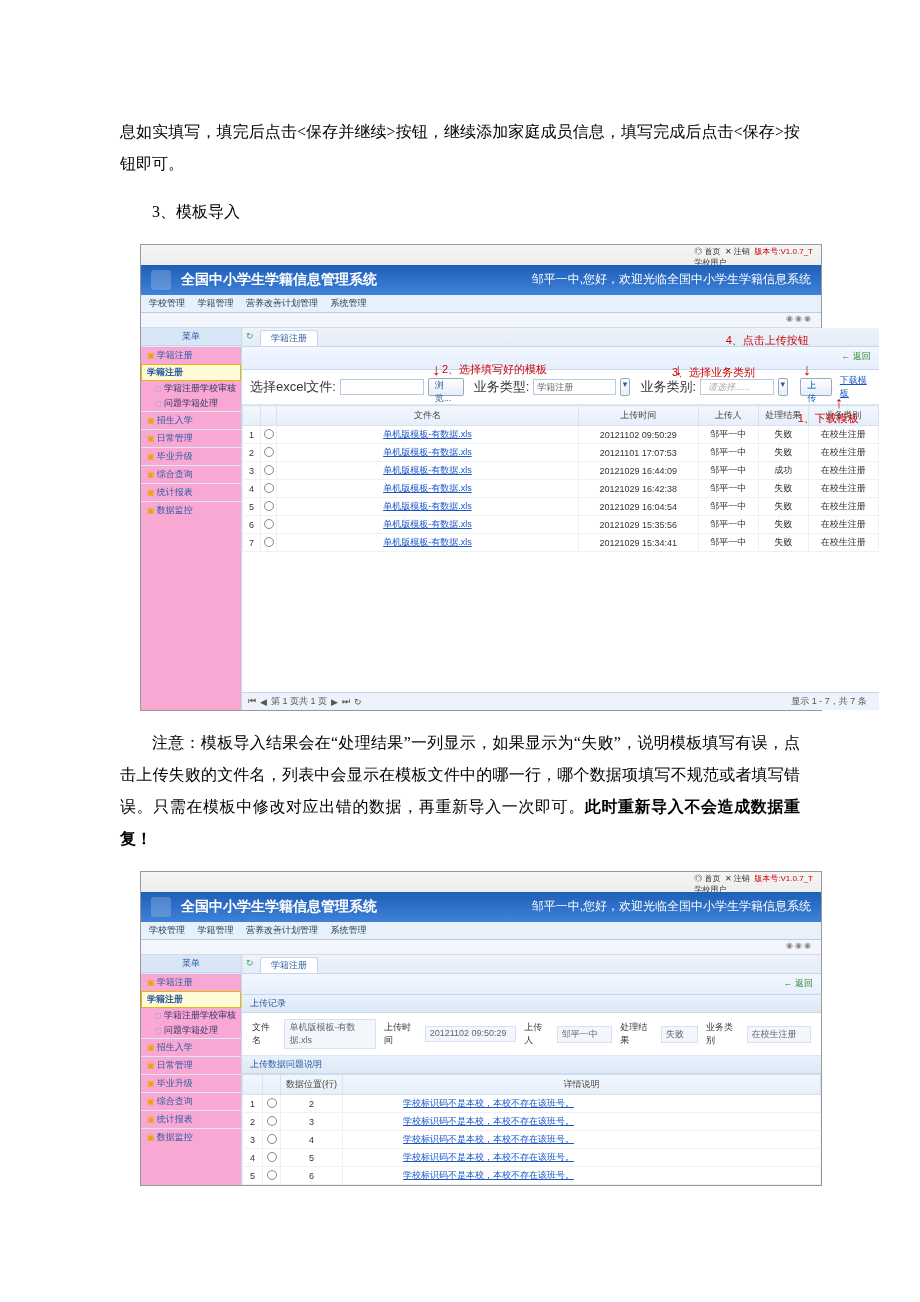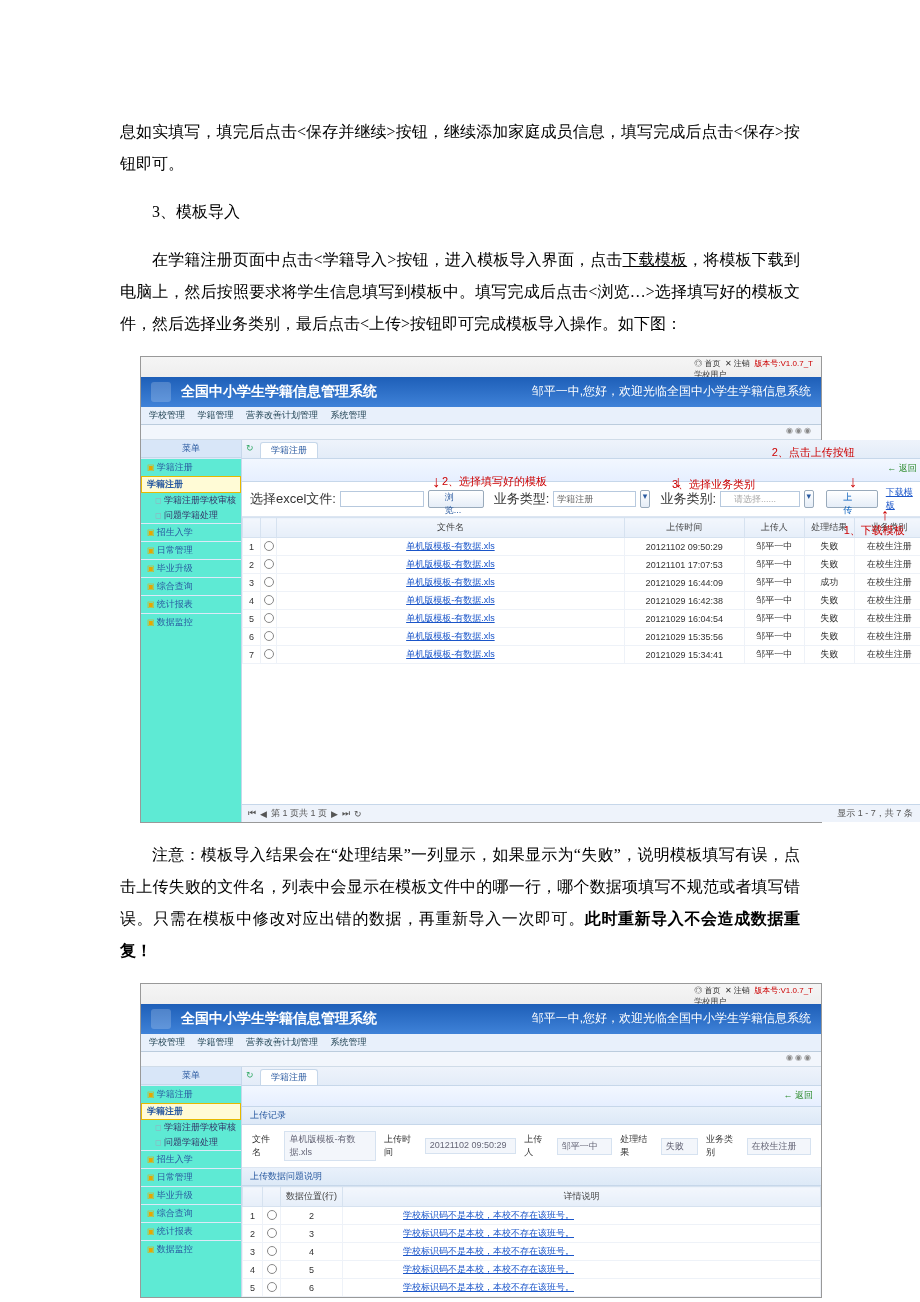--- a/index.html
+++ b/index.html
@@ -15,39 +15,39 @@
   .shot .topbar .right-tools { position:absolute; right:8px; top:1px; font-size:8px; }
   .shot .topbar .right-tools .red { color:#c00; }
   .shot .banner { background:linear-gradient(#1e5fb8,#3f82d8); color:#fff; font-size:14px; font-weight:bold; padding:6px 10px 6px 40px; position:relative; }
   .shot .banner::before { content:""; position:absolute; left:10px; top:5px; width:20px; height:20px; border-radius:3px; background:#fff3; }
   .shot .welcome { position:absolute; right:10px; top:6px; font-size:12px; font-weight:normal; }
   .shot .menubar { background:#e8f0fb; border-bottom:1px solid #bcd; padding:2px 8px; font-size:9px; color:#245; }
   .shot .menubar span { margin-right:10px; }
   .shot .sub { height:14px; background:#f2f6fc; border-bottom:1px solid #d0dce8; position:relative; }
   .shot .sub .cc { position:absolute; right:8px; top:1px; font-size:8px; color:#888; letter-spacing:2px; }
   .shot .body { display:flex; }
-  .sidebar { width:100px; background:#5eead4; border-right:1px solid #c6d7ea; }
+  .sidebar { width:100px; background:#f9a8d4; border-right:1px solid #c6d7ea; }
   .sidebar .hdr { background:#d8e6f8; color:#2a5aa0; text-align:center; padding:2px 0; border-bottom:1px solid #c6d7ea; }
   .sidebar .cat { padding:2px 6px; border-top:1px solid #dde9f7; color:#2a5aa0; cursor:default; }
   .sidebar .cat.sel { background:#fffbd6; border:1px solid #e6b800; padding:1px 5px; }
   .sidebar .sub1 { padding:1px 14px; color:#336; }
   .sidebar .folder::before { content:"▣ "; color:#e6a800; font-size:8px; }
   .sidebar .page::before  { content:"◻ "; color:#9ab; font-size:8px; }
   .main { flex:1; background:#fff; position:relative; }
   .tabrow { background:linear-gradient(#eef3fb,#e3ecf8); border-bottom:1px solid #c6d7ea; height:18px; position:relative; }
   .tabrow .ref-ico { position:absolute; left:4px; top:3px; color:#3a6; }
   .tab { display:inline-block; margin-left:18px; margin-top:2px; height:15px; padding:0 10px; background:#fff; border:1px solid #c6d7ea; border-bottom:none; border-radius:3px 3px 0 0; font-size:9px; line-height:15px; color:#2a5aa0; }
   .mainhead { height:20px; background:linear-gradient(#f2f7ff,#e6efff); border-bottom:1px solid #c6d7ea; position:relative; }
   .mainhead .back { position:absolute; right:8px; top:3px; color:#2a8a2a; font-size:9px; }
   .annot { position:absolute; color:#c00; font-size:11px; }
   .arrow { position:absolute; color:#c00; font-size:16px; line-height:1; }
   .formrow { padding:4px 8px; display:flex; align-items:center; gap:4px; border-bottom:1px solid #dde6f2; flex-wrap:nowrap; }
   .formrow label { font-size:13px; white-space:nowrap; }
   .inp { background:#fff; border:1px solid #b7c9de; height:14px; }
-  .btn { background:linear-gradient(#fff,#e5edf7); border:1px solid #9ab; border-radius:2px; height:16px; padding:0 16px; font-size:9px; color:#2a5aa0; }
+  .btn { background:linear-gradient(#fff,#e5edf7); border:1px solid #9ab; border-radius:2px; height:16px; padding:0 6px; font-size:9px; color:#2a5aa0; }
   .btn.blue { color:#005bbb; }
   .linkblue { color:#1a55c9; text-decoration:underline; cursor:pointer; }
   .sectionbar { background:linear-gradient(#e9f1fb,#dde9f7); border-bottom:1px solid #c6d7ea; padding:2px 8px; color:#2a5aa0; font-size:9px; }
   table.grid { width:100%; border-collapse:collapse; table-layout:fixed; }
   table.grid th { background:linear-gradient(#f3f7fd,#e6eef9); border:1px solid #d6e2f0; font-weight:normal; color:#444; padding:3px 2px; font-size:9px; text-align:center; }
   table.grid td { border:1px solid #eef2f8; padding:2px 3px; font-size:9px; text-align:center; color:#333; white-space:nowrap; overflow:hidden; }
   table.grid td.link { color:#1a55c9; text-decoration:underline; }
   .radio { display:inline-block; width:8px; height:8px; border:1px solid #888; border-radius:50%; }
   .pager { background:#eef3fb; border-top:1px solid #c6d7ea; padding:2px 6px; display:flex; align-items:center; gap:4px; font-size:9px; color:#555; }
   .pager .right { margin-left:auto; margin-right:6px; }
@@ -55,23 +55,20 @@
   .readonly { display:inline-block; background:#f3f6fb; border:1px solid #d6e2f0; padding:1px 4px; color:#667; min-height:12px; font-size:9px; }
   .gap { height:140px; }
 </style>
 </head>
 <body>
 
 <div class="page">
 
   <p class="para">息如实填写，填完后点击&lt;保存并继续&gt;按钮，继续添加家庭成员信息，填写完成后点击&lt;保存&gt;按钮即可。</p>
   <p class="para indent">3、模板导入</p>
-  <p class="para indent">
-    <span>在学籍注册页面中点击&lt;学籍导入&gt;按钮，进入模板导入界面，点击</span><span class="underline">下载模板</span><span>，将模板下载到电脑上，然后按照要求将学生信息填写到模板中。填写完成后点击&lt;浏览…&gt;选择填写好的模板文件，然后选择业务类别，最后点击&lt;上传&gt;按钮即可完成模板导入操作。如下图：</span>
-  </p>
 
   <div class="shot">
     <div class="topbar">
       <div class="right-tools">
         ◎ <span>首页</span>
         &nbsp;✕ <span>注销</span>
         &nbsp;<span class="red">版本号:V1.0.7_T</span><br>
         <span>学校用户</span>
       </div>
     </div>
@@ -105,33 +102,33 @@
           </div>
       </div>
       <div class="main">
         <div class="tabrow">
           <span class="ref-ico">↻</span>
           <span class="tab">学籍注册</span>
         </div>
         <div class="mainhead" style="height:22px;">
           <span class="annot" style="left:200px; top:15px;">2、选择填写好的模板</span>
           <span class="annot" style="left:430px; top:18px;">3、选择业务类别</span>
-          <span class="annot" style="right:70px; top:-14px;">2、点击上传按钮</span>
+          <span class="annot" style="right:70px; top:-14px;">4、点击上传按钮</span>
           <span class="back">← 返回</span>
         </div>
         <div class="formrow" style="position:relative;">
           <label>选择excel文件:</label>
           <span class="inp" style="width:95px;"></span>
           <span class="btn">浏览...</span>
           <span class="arrow" style="left:190px; top:-8px;">↓</span>
           <label style="margin-left:6px;">业务类型:</label>
           <span class="inp" style="width:90px; padding-left:3px; line-height:14px; color:#666;">学籍注册</span>
             <span class="btn" style="padding:0 2px;">▾</span>
           <label style="margin-left:6px;">业务类别:</label>
-          <span class="inp" style="width:75px; padding-left:13px; line-height:14px; color:#aaa;">请选择......</span>
+          <span class="inp" style="width:75px; padding-left:7px; line-height:14px; color:#aaa;font-style:italic;">请选择......</span>
             <span class="btn" style="padding:0 2px;">▾</span>
           <span class="arrow" style="left:432px; top:-8px;">↓</span>
           <span class="btn blue" style="margin-left:8px;">上  传</span>
           <span class="arrow" style="right:68px; top:-8px;">↓</span>
           <span class="linkblue" style="margin-left:4px;">下载模板</span>
         </div>
         <div style="position:relative;">
           <span class="annot" style="right:20px; top:6px;">1、下载模板</span>
           <span class="arrow" style="right:36px; top:-10px;">↑</span>
           <table class="grid">

